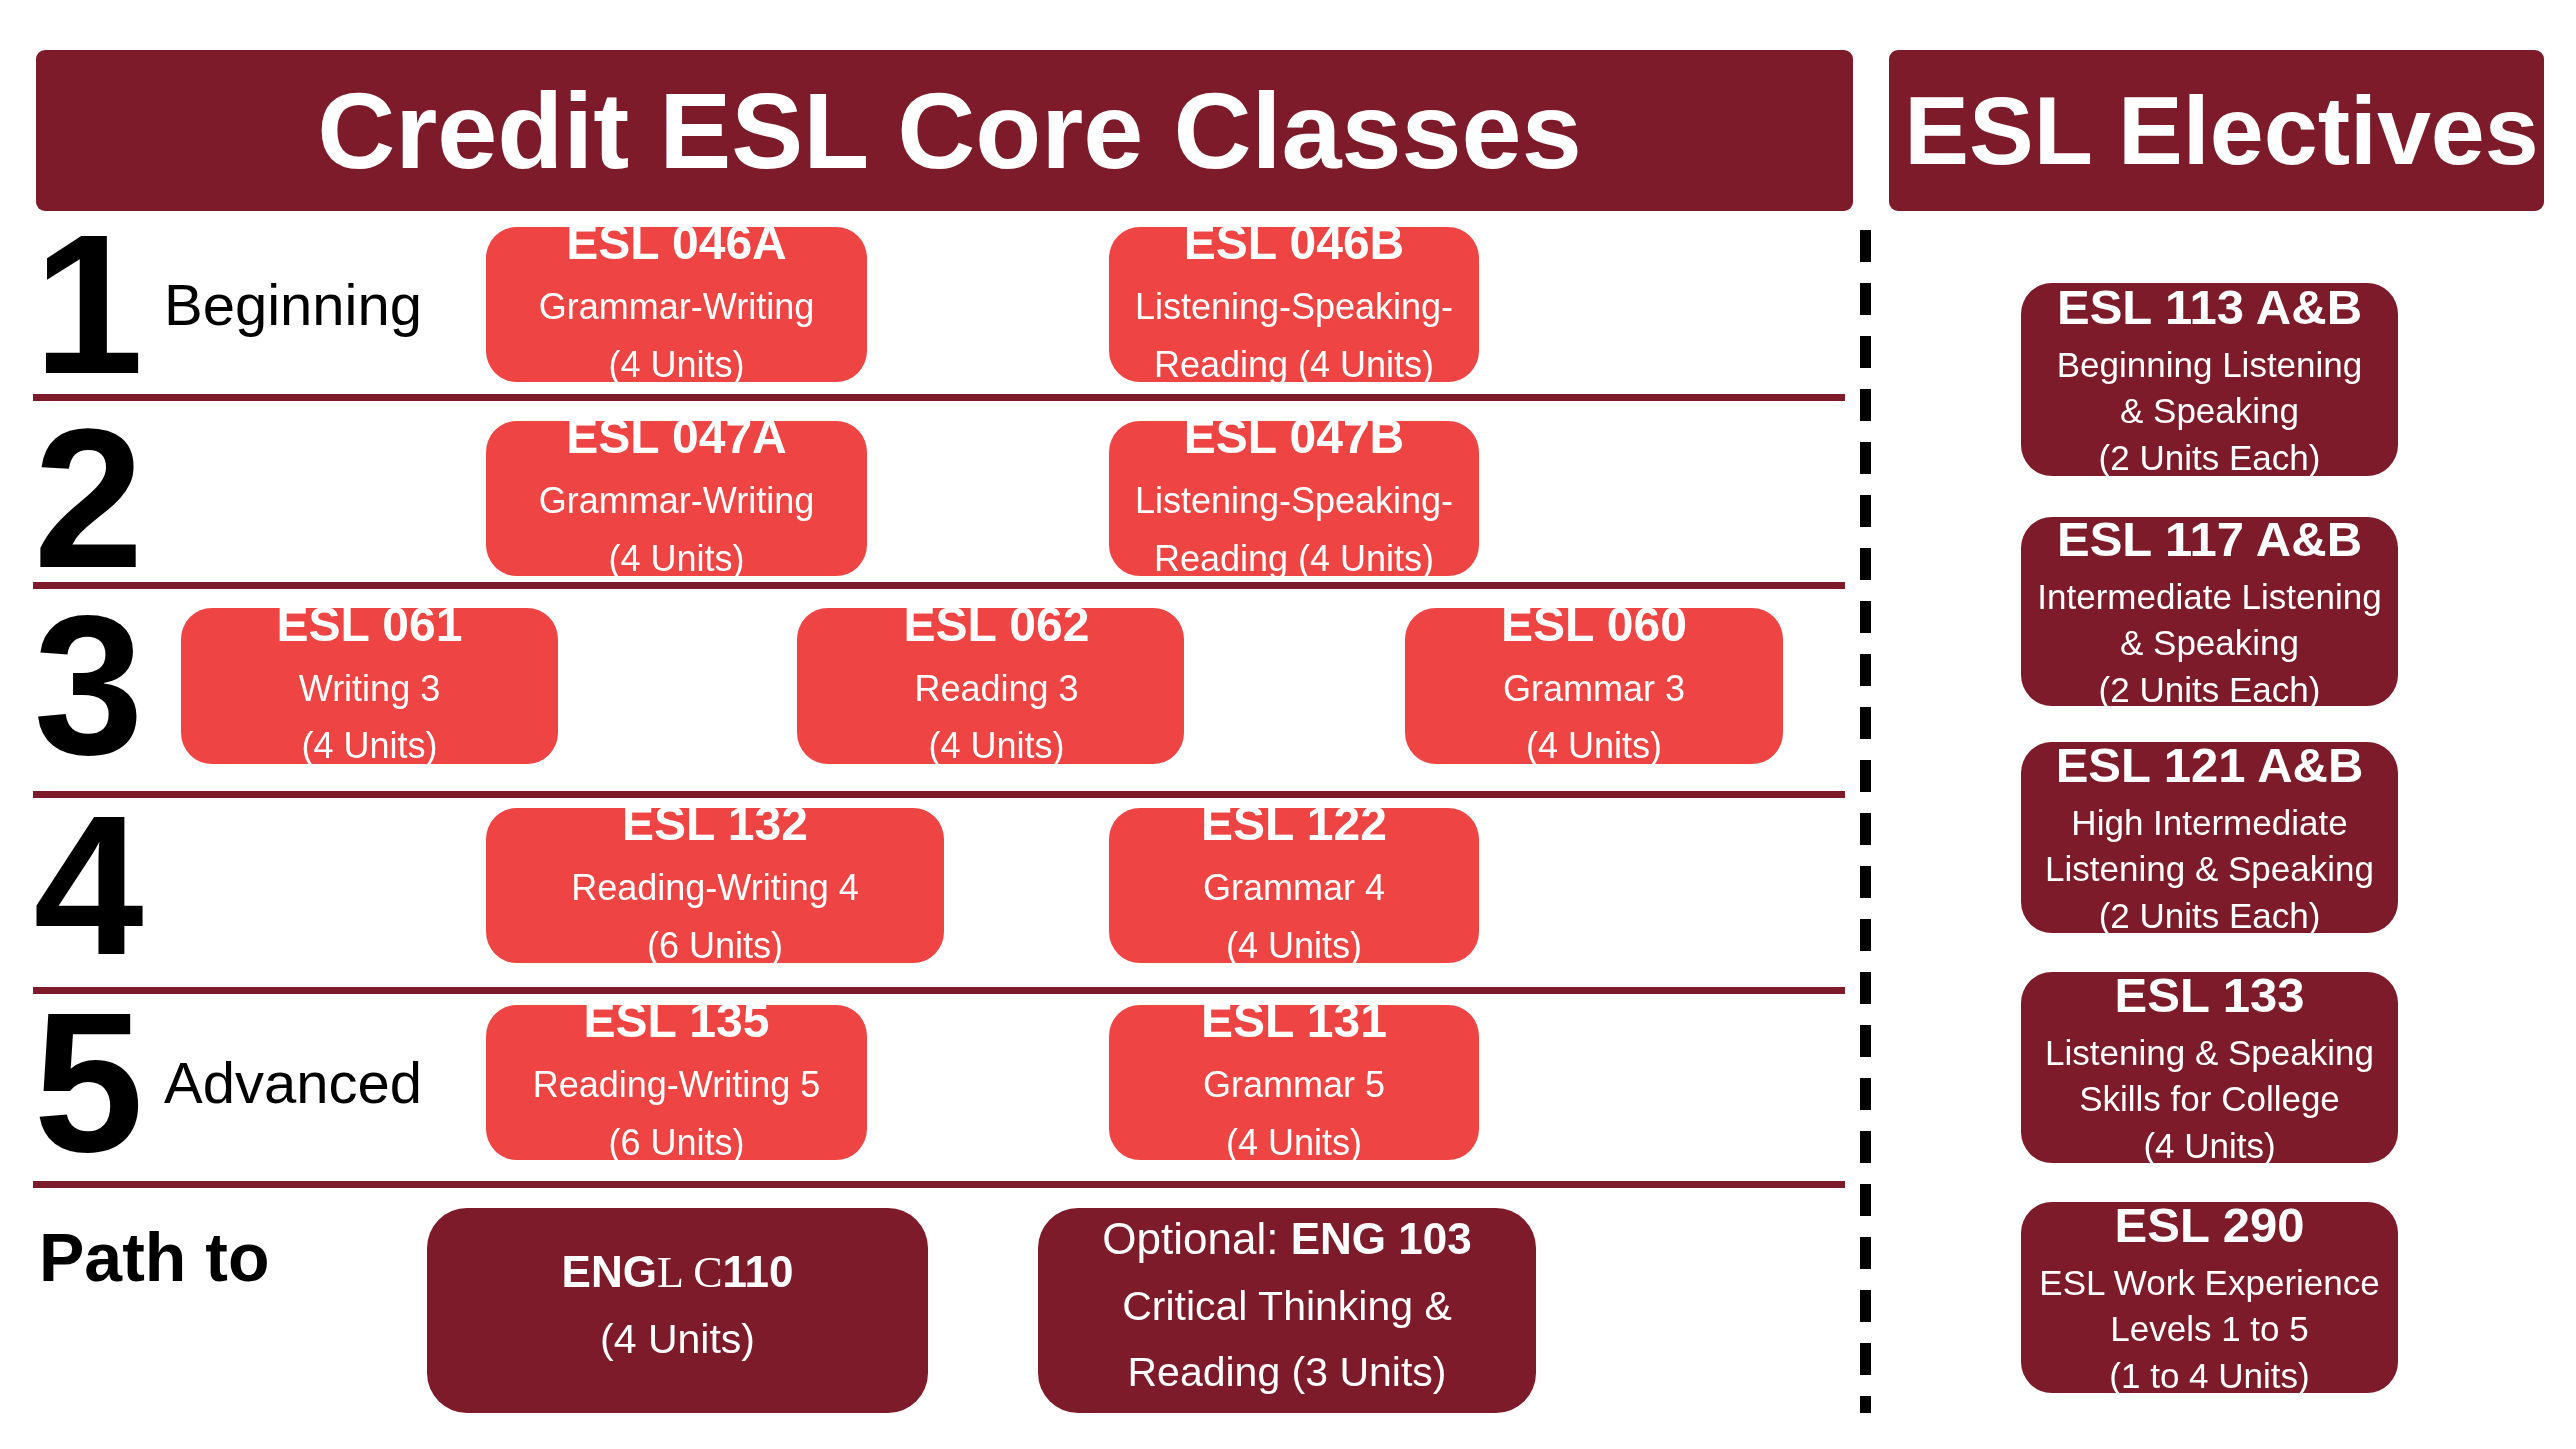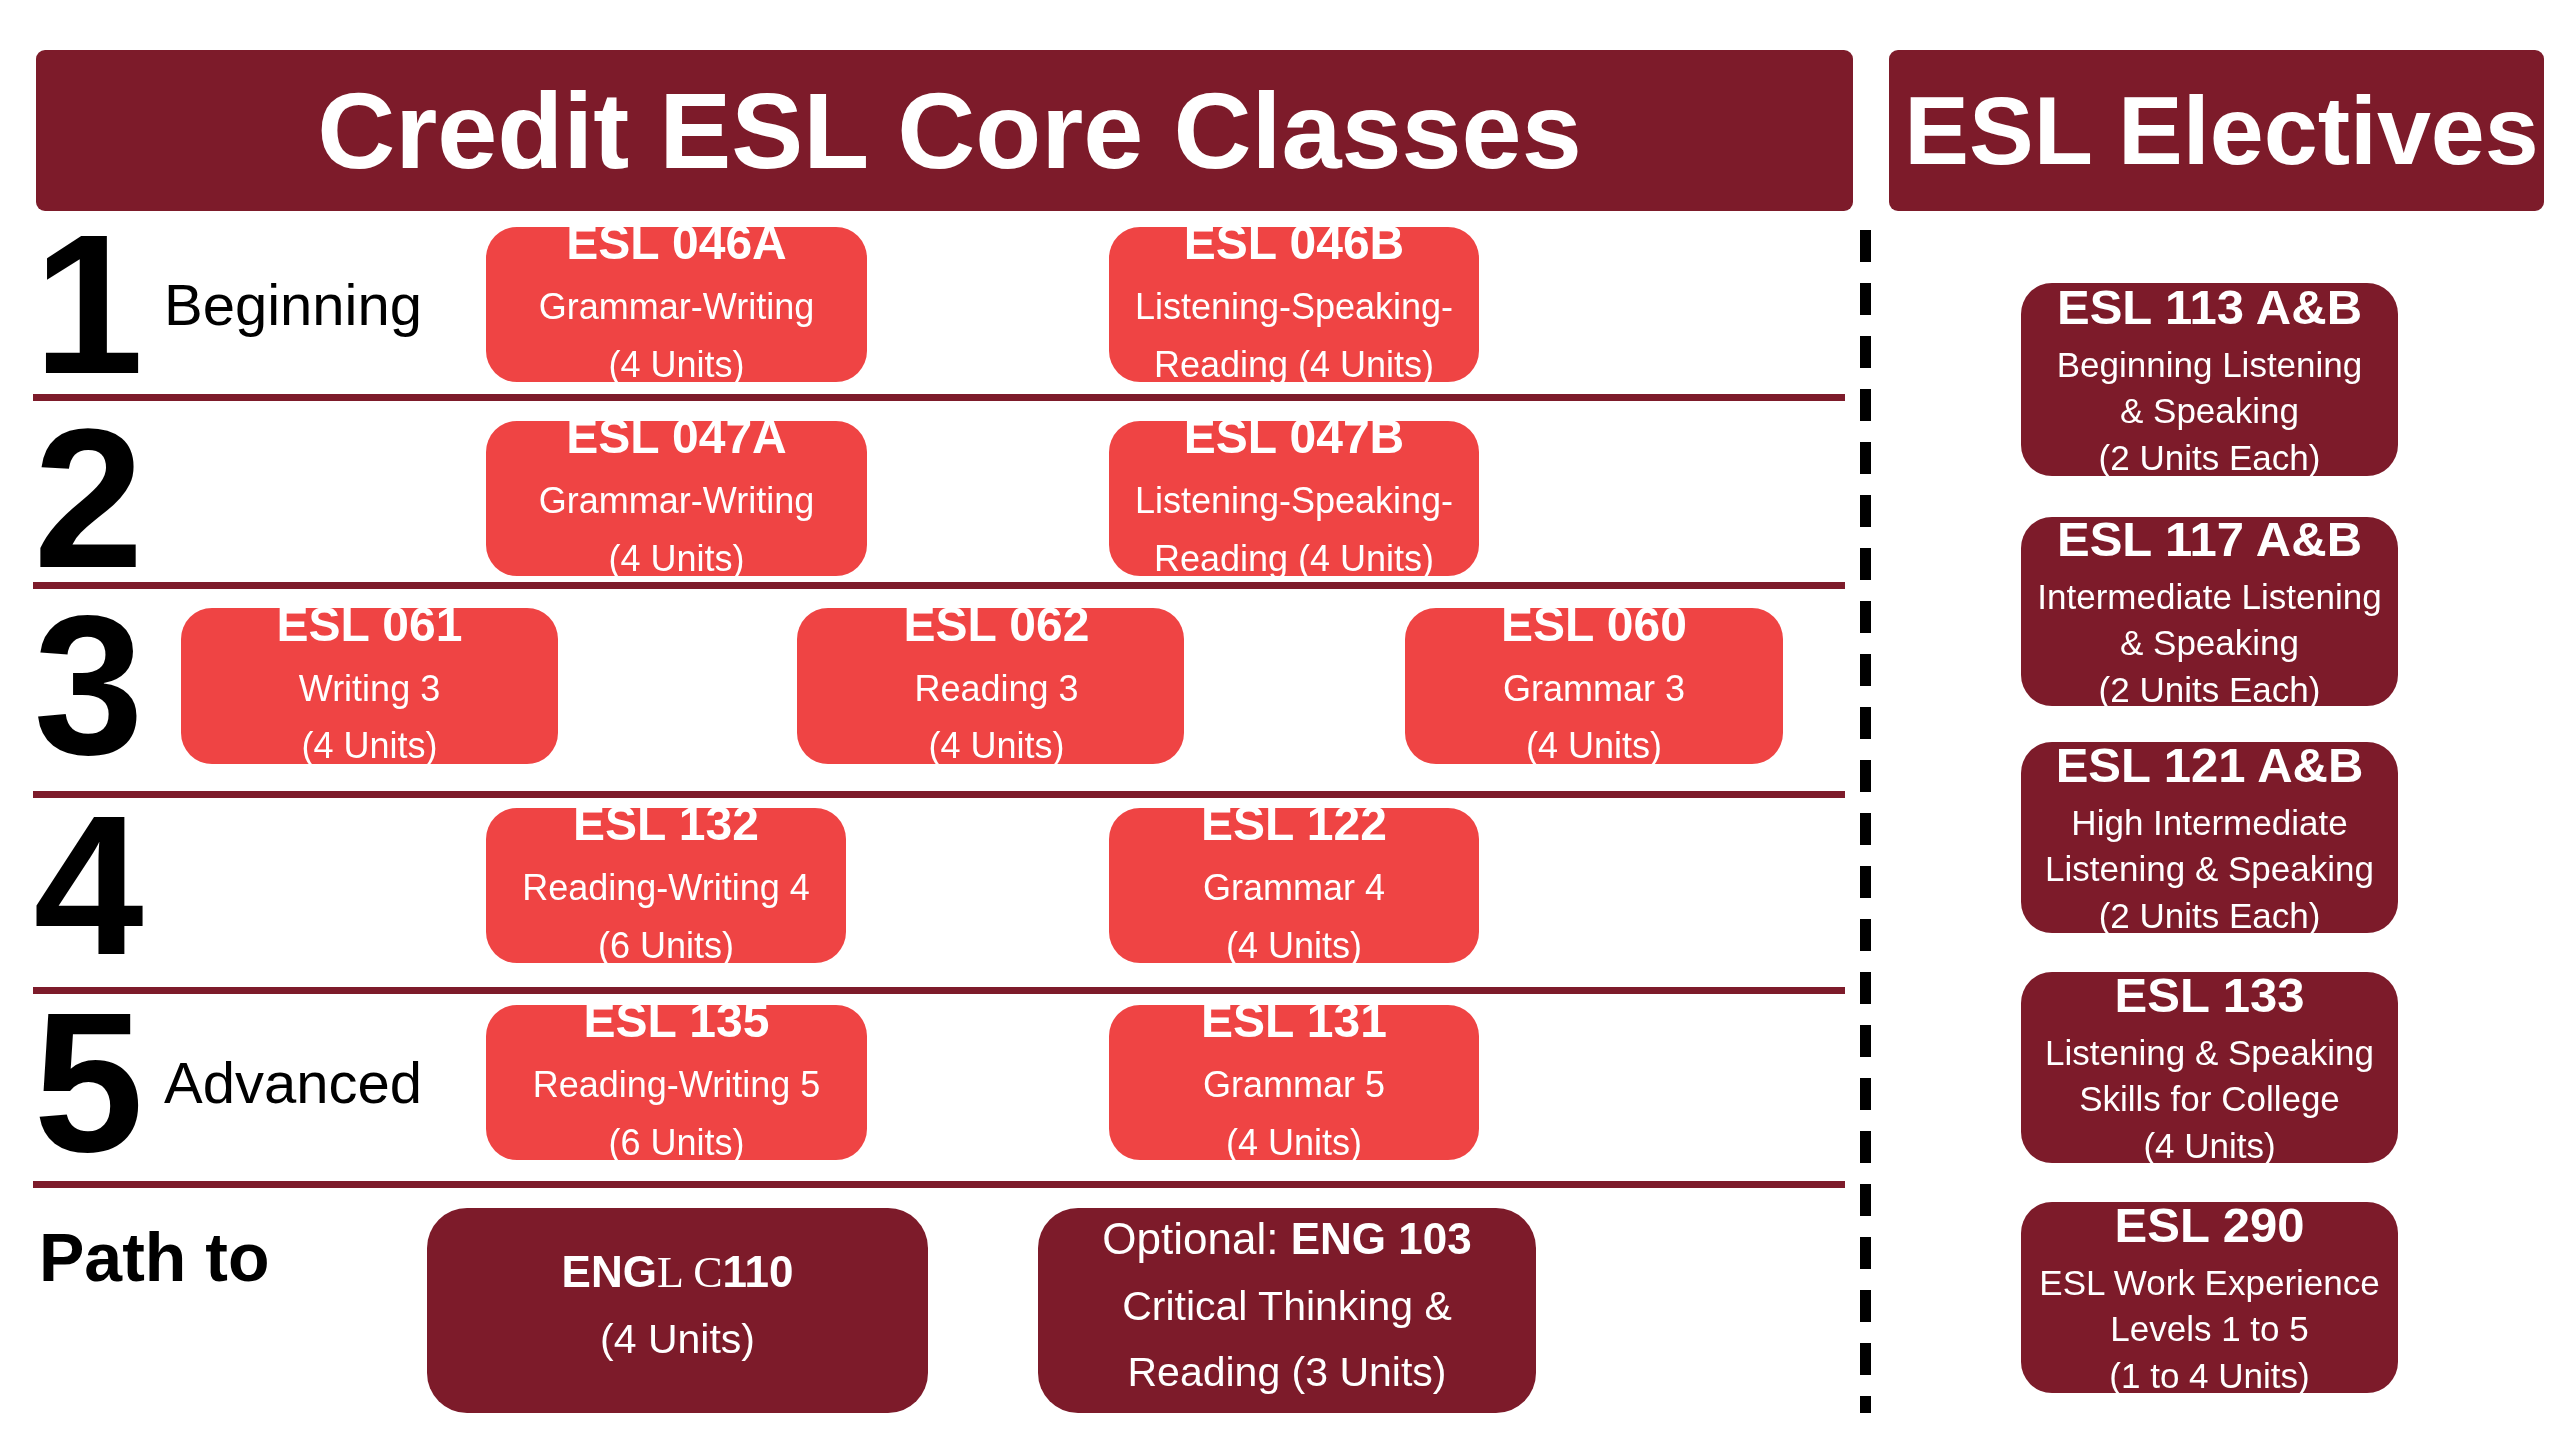--- a/index.html
+++ b/index.html
@@ -68,21 +68,21 @@
   .course-body{font-size:36px;font-weight:400;line-height:1.6;}
 
   
   #box-046a{left:486px;top:227px;width:381px;height:155px;}
   #box-046b{left:1109px;top:227px;width:370px;height:155px;}
   #box-047a{left:486px;top:421px;width:381px;height:155px;}
   #box-047b{left:1109px;top:421px;width:370px;height:155px;}
   #box-061{left:181px;top:608px;width:377px;height:156px;}
   #box-062{left:797px;top:608px;width:375px;height:156px;padding-left:12px;}
   #box-060{left:1405px;top:608px;width:378px;height:156px;}
-  #box-132{left:486px;top:808px;width:360px;height:155px;}
+  #box-132{left:486px;top:808px;width:458px;height:155px;}
   #box-122{left:1109px;top:808px;width:370px;height:155px;}
   #box-135{left:486px;top:1005px;width:381px;height:155px;}
   #box-131{left:1109px;top:1005px;width:370px;height:155px;}
 
   
   .path-label{
     position:absolute;left:39px;top:1218px;width:361px;
     font-size:68px;font-weight:700;color:#000000;line-height:1.17;
   }
   .big-box{

